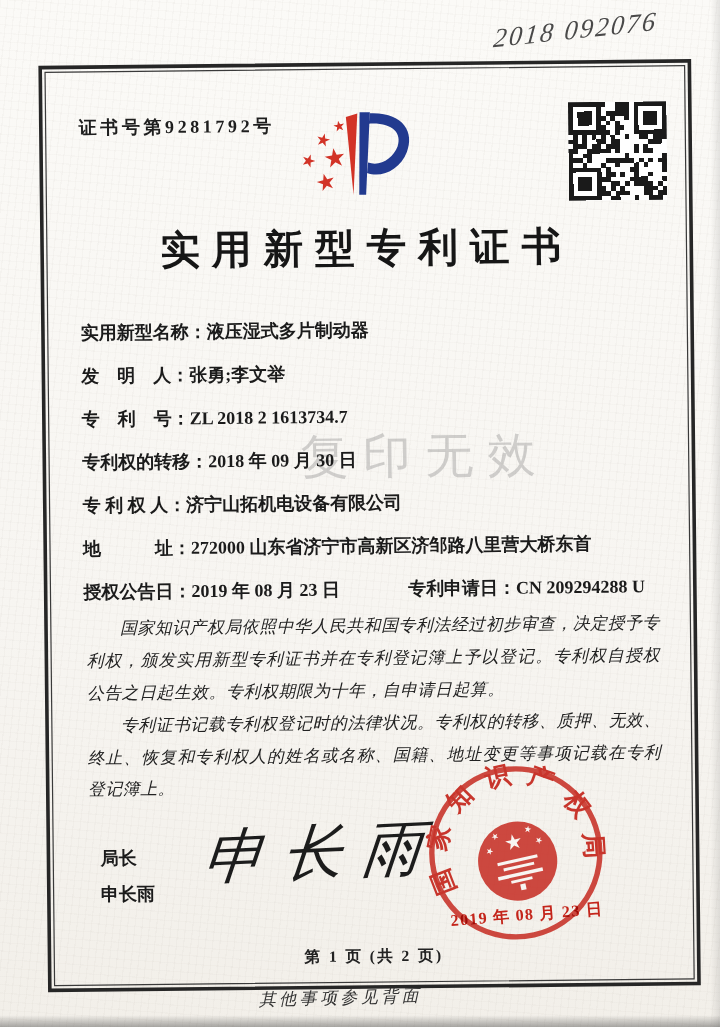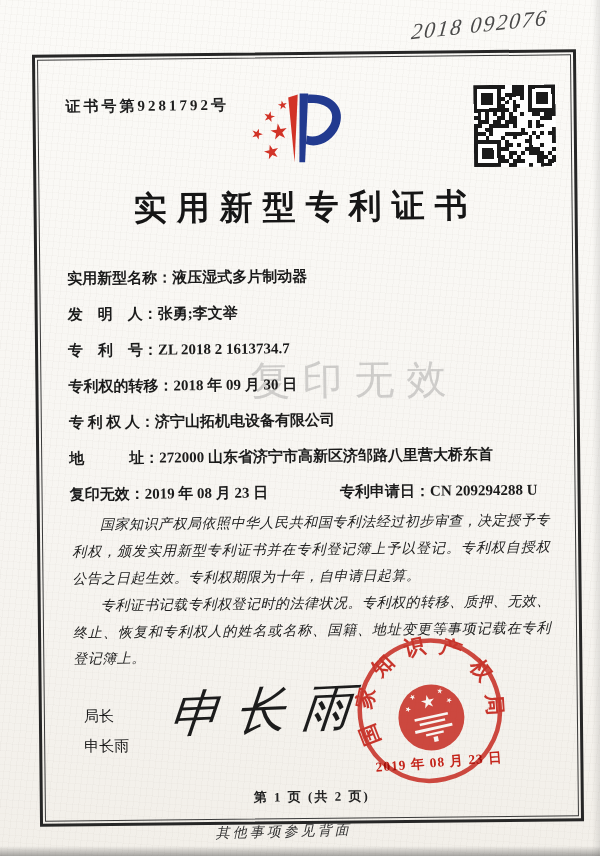--- a/index.html
+++ b/index.html
@@ -64,21 +64,21 @@
   .field-row.two-col .cell{display:flex;}
   .field-row.two-col .cell.right{margin-right:14px;}
 
   .paragraphs{
     position:absolute;left:32px;right:28px;top:455px;
     font-size:14px;line-height:1.92;color:#222;
     font-style:italic;
   }
   .paragraphs p{margin:0;text-indent:2em;text-align:justify;letter-spacing:.5px;}
 
-  .director{position:absolute;left:42px;top:644px;font-size:15px;font-weight:normal;color:#1b1b1b;line-height:30px;}
+  .director{position:absolute;left:42px;top:644px;font-size:15px;font-weight:bold;color:#1b1b1b;line-height:30px;}
   .signature{
     position:absolute;left:128px;top:622px;
     font-size:50px;color:#1c1c1c;font-style:italic;
     letter-spacing:16px;transform:rotate(-2deg) skewX(-8deg);
     white-space:nowrap;
   }
 
   .seal{position:absolute;left:313px;top:582px;width:150px;height:150px;
     mix-blend-mode:multiply;opacity:.92;}
   .seal svg{width:100%;height:100%;display:block;}
@@ -394,21 +394,21 @@
       <div class="field-row">
         <span class="label">专 利 权 人：</span>
         <span class="value">济宁山拓机电设备有限公司</span>
       </div>
       <div class="field-row">
         <span class="label">地　　　址：</span>
         <span class="value">272000 山东省济宁市高新区济邹路八里营大桥东首</span>
       </div>
       <div class="field-row two-col">
         <span class="cell">
-          <span class="label">复印无效：</span>
+          <span class="label">授权公告日：</span>
           <span class="value">2019 年 08 月 23 日</span>
         </span>
         <span class="cell right">
           <span class="label">专利申请日：</span>
           <span class="value">CN 209294288 U</span>
         </span>
       </div>
     </div>
 
     <div class="paragraphs">

